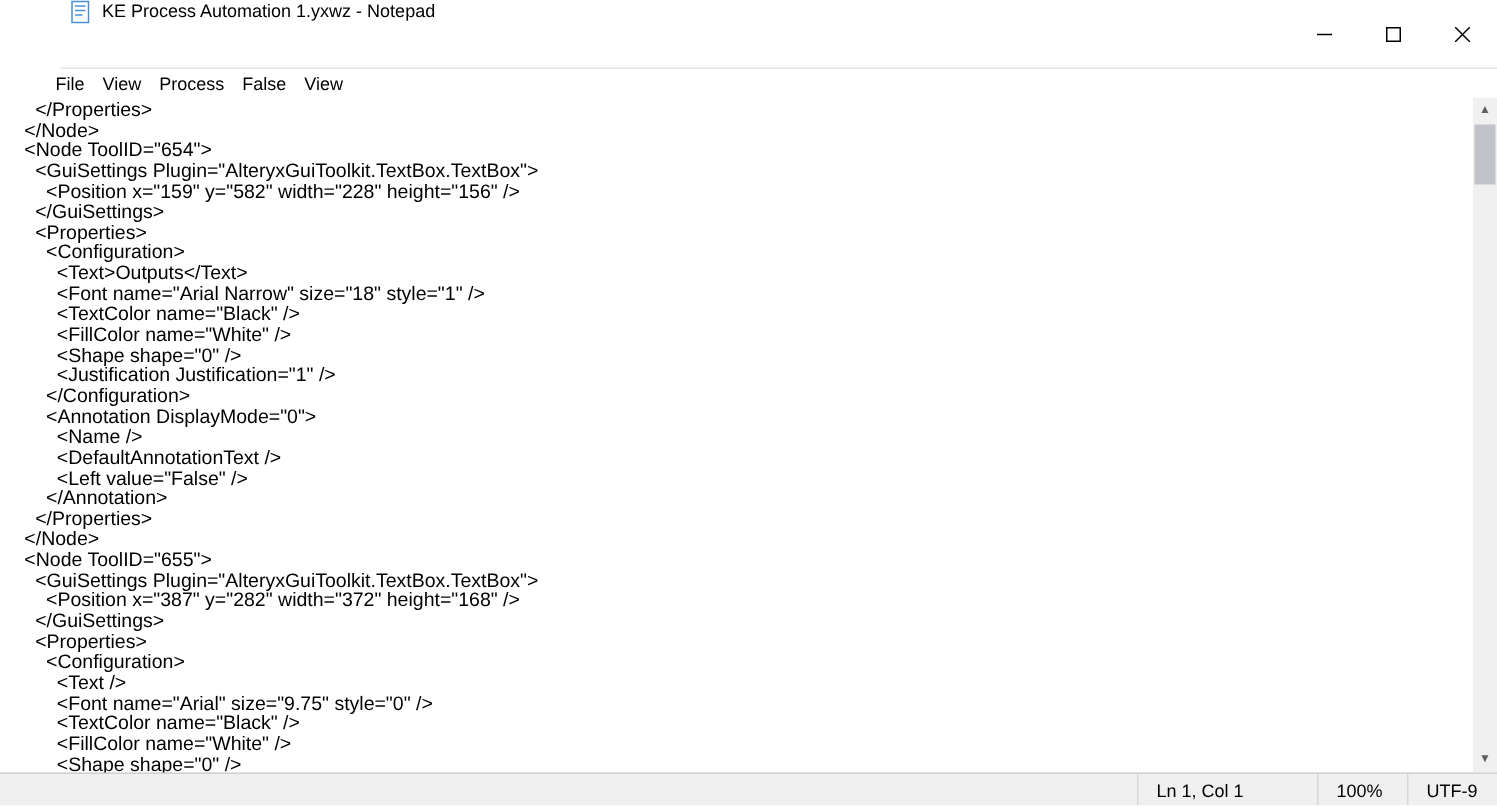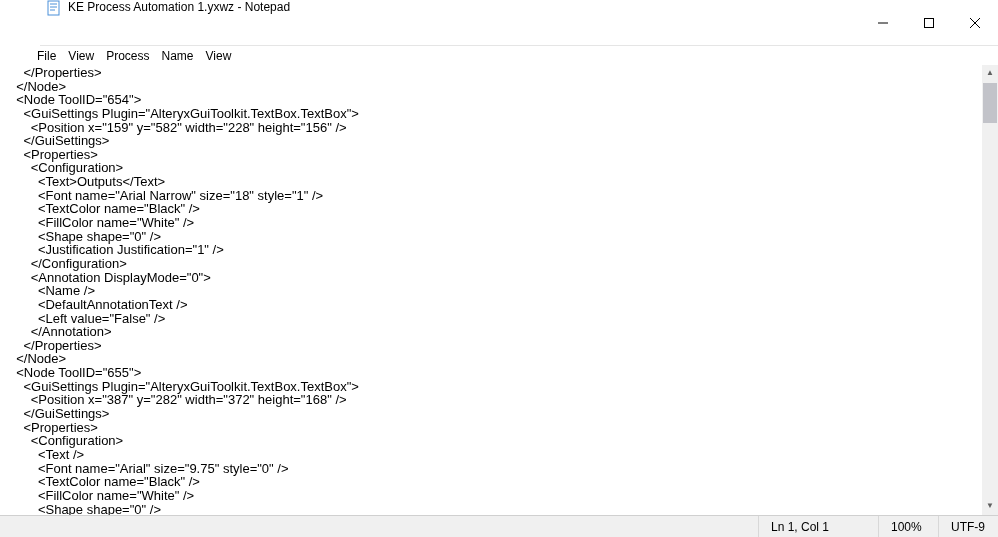--- a/index.html
+++ b/index.html
@@ -155,21 +155,21 @@
           <line x1="10" y1="0" x2="0" y2="10" stroke="#000" stroke-width="1"></line>
         </svg>
     </div>
   </div>
 </div>
 
 <div class="menubar">
   <span>File</span>
   <span>View</span>
   <span>Process</span>
-  <span>Name</span>
+  <span>False</span>
   <span>View</span>
 </div>
 
 <div class="content"><span>    &lt;/Properties&gt;
   &lt;/Node&gt;
   &lt;Node ToolID="654"&gt;
     &lt;GuiSettings Plugin="AlteryxGuiToolkit.TextBox.TextBox"&gt;
       &lt;Position x="159" y="582" width="228" height="156" /&gt;
     &lt;/GuiSettings&gt;
     &lt;Properties&gt;

